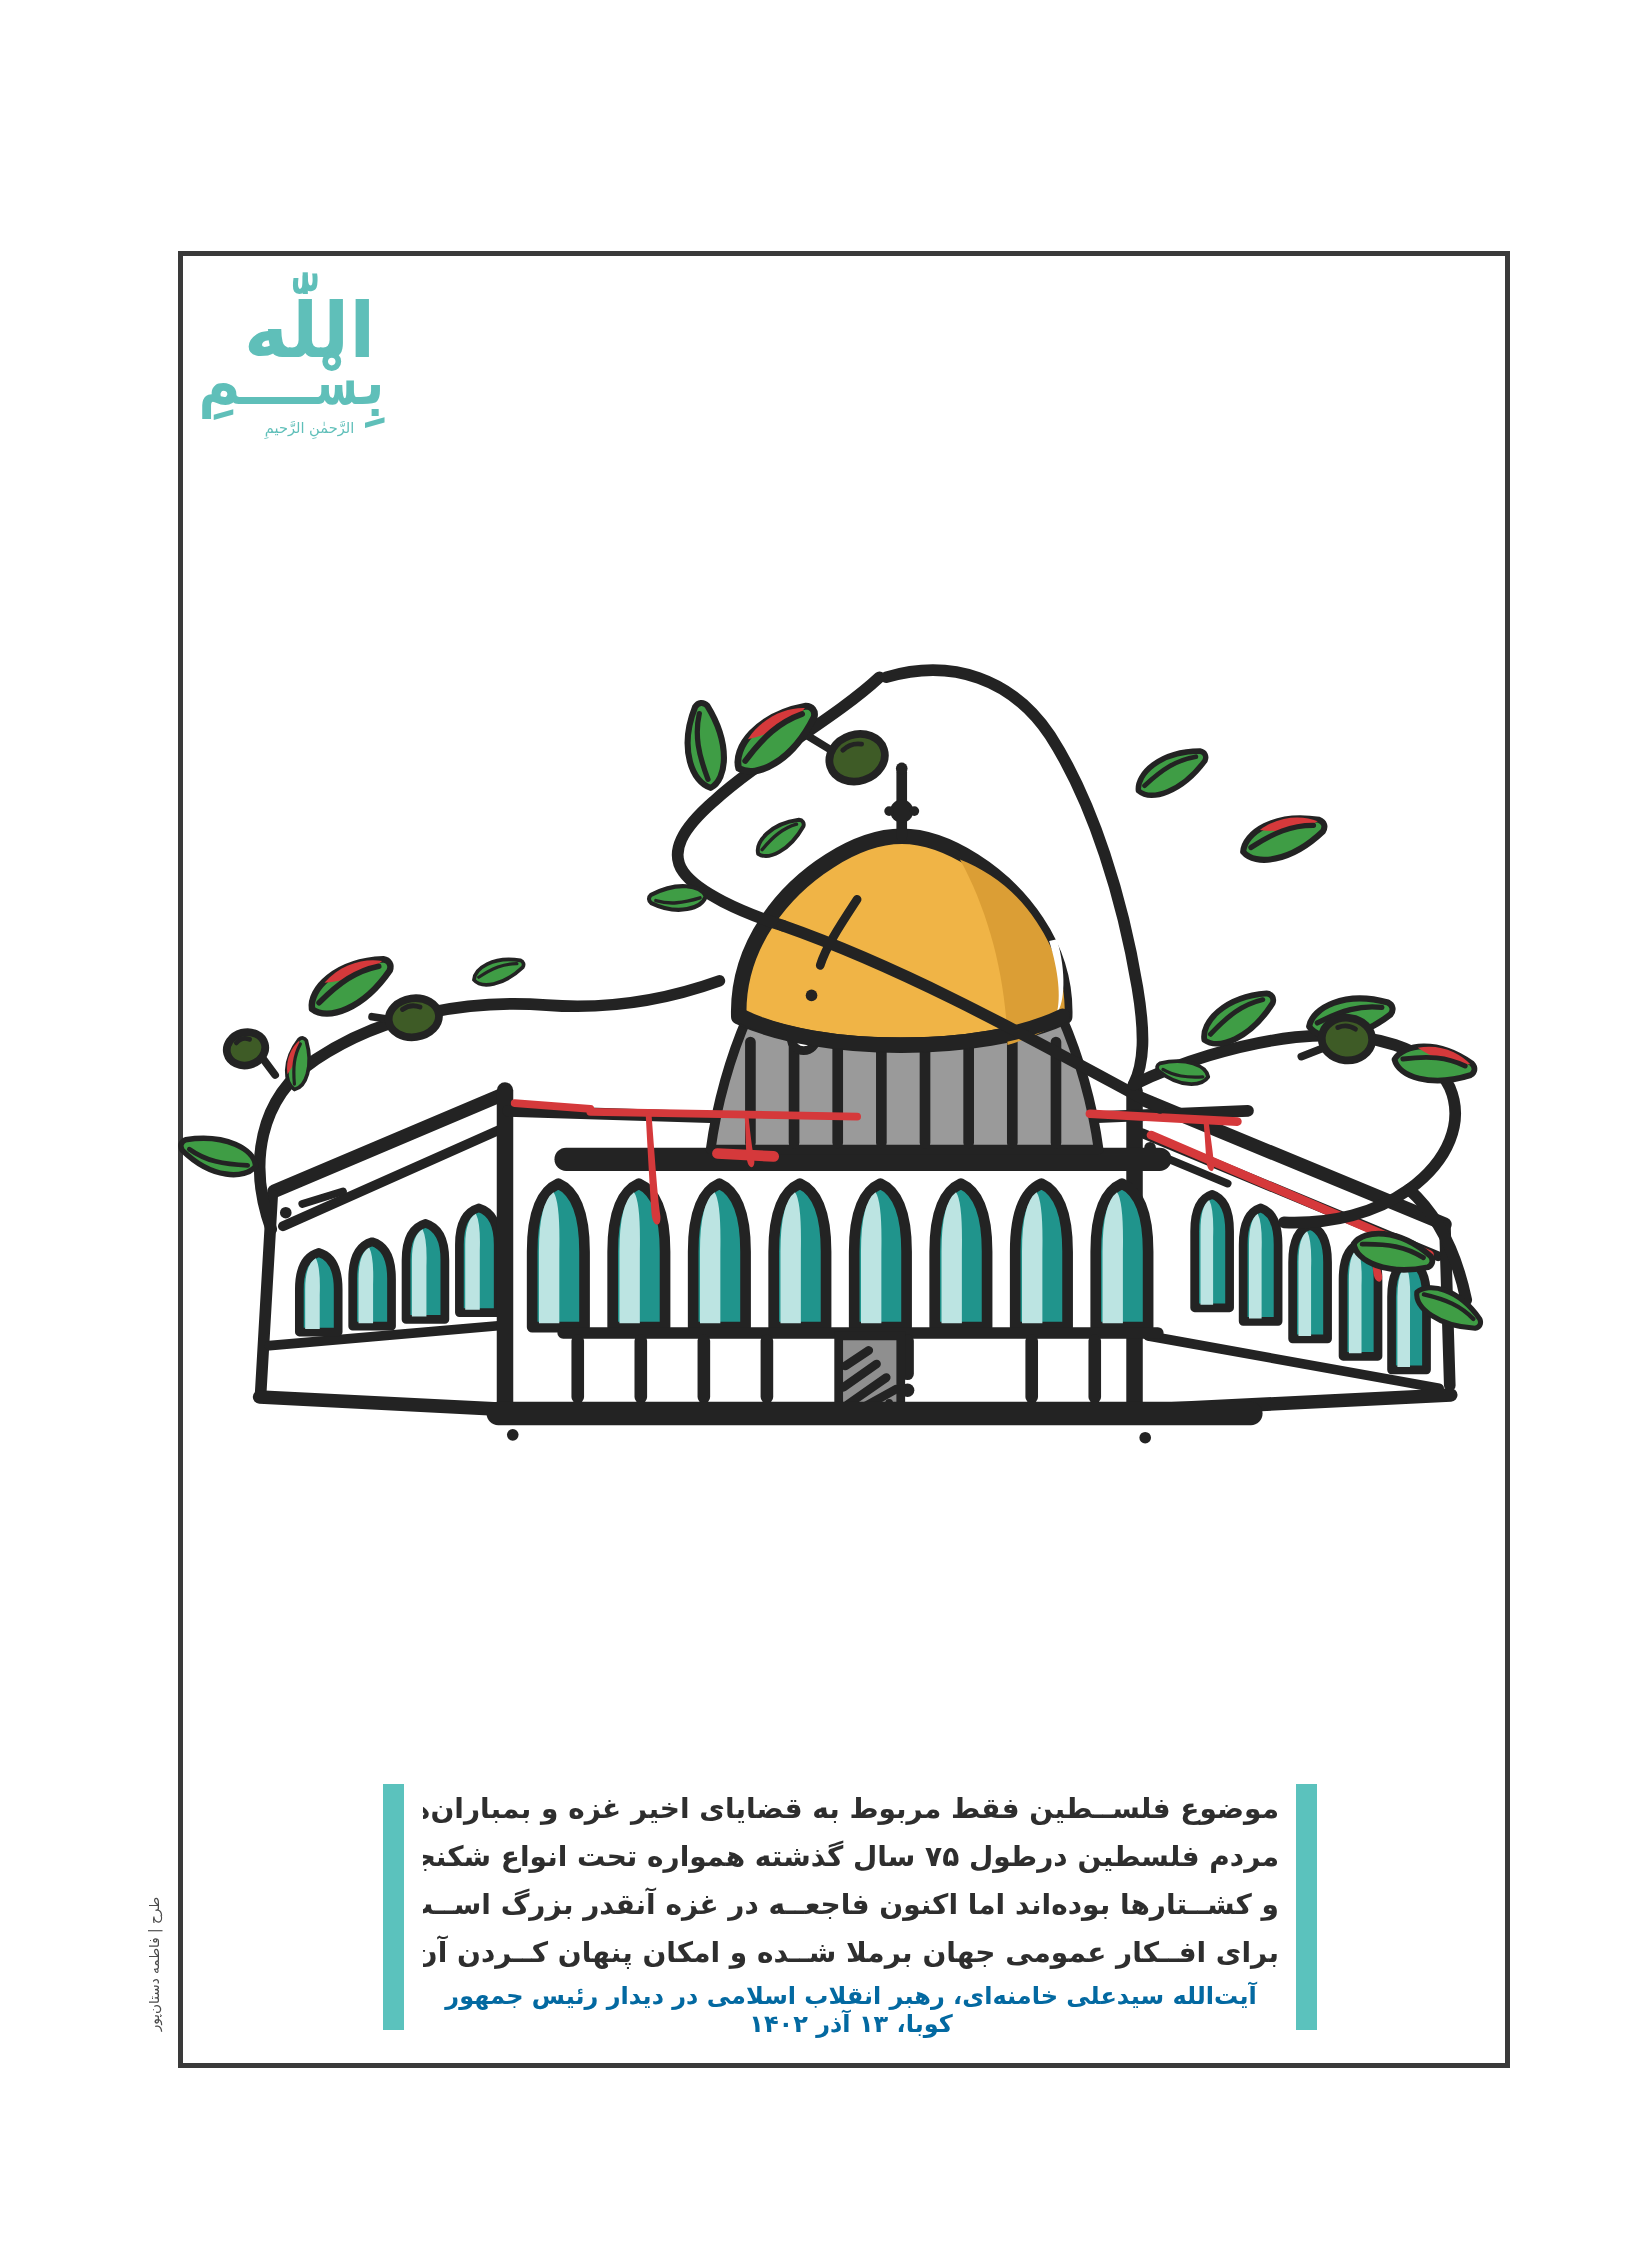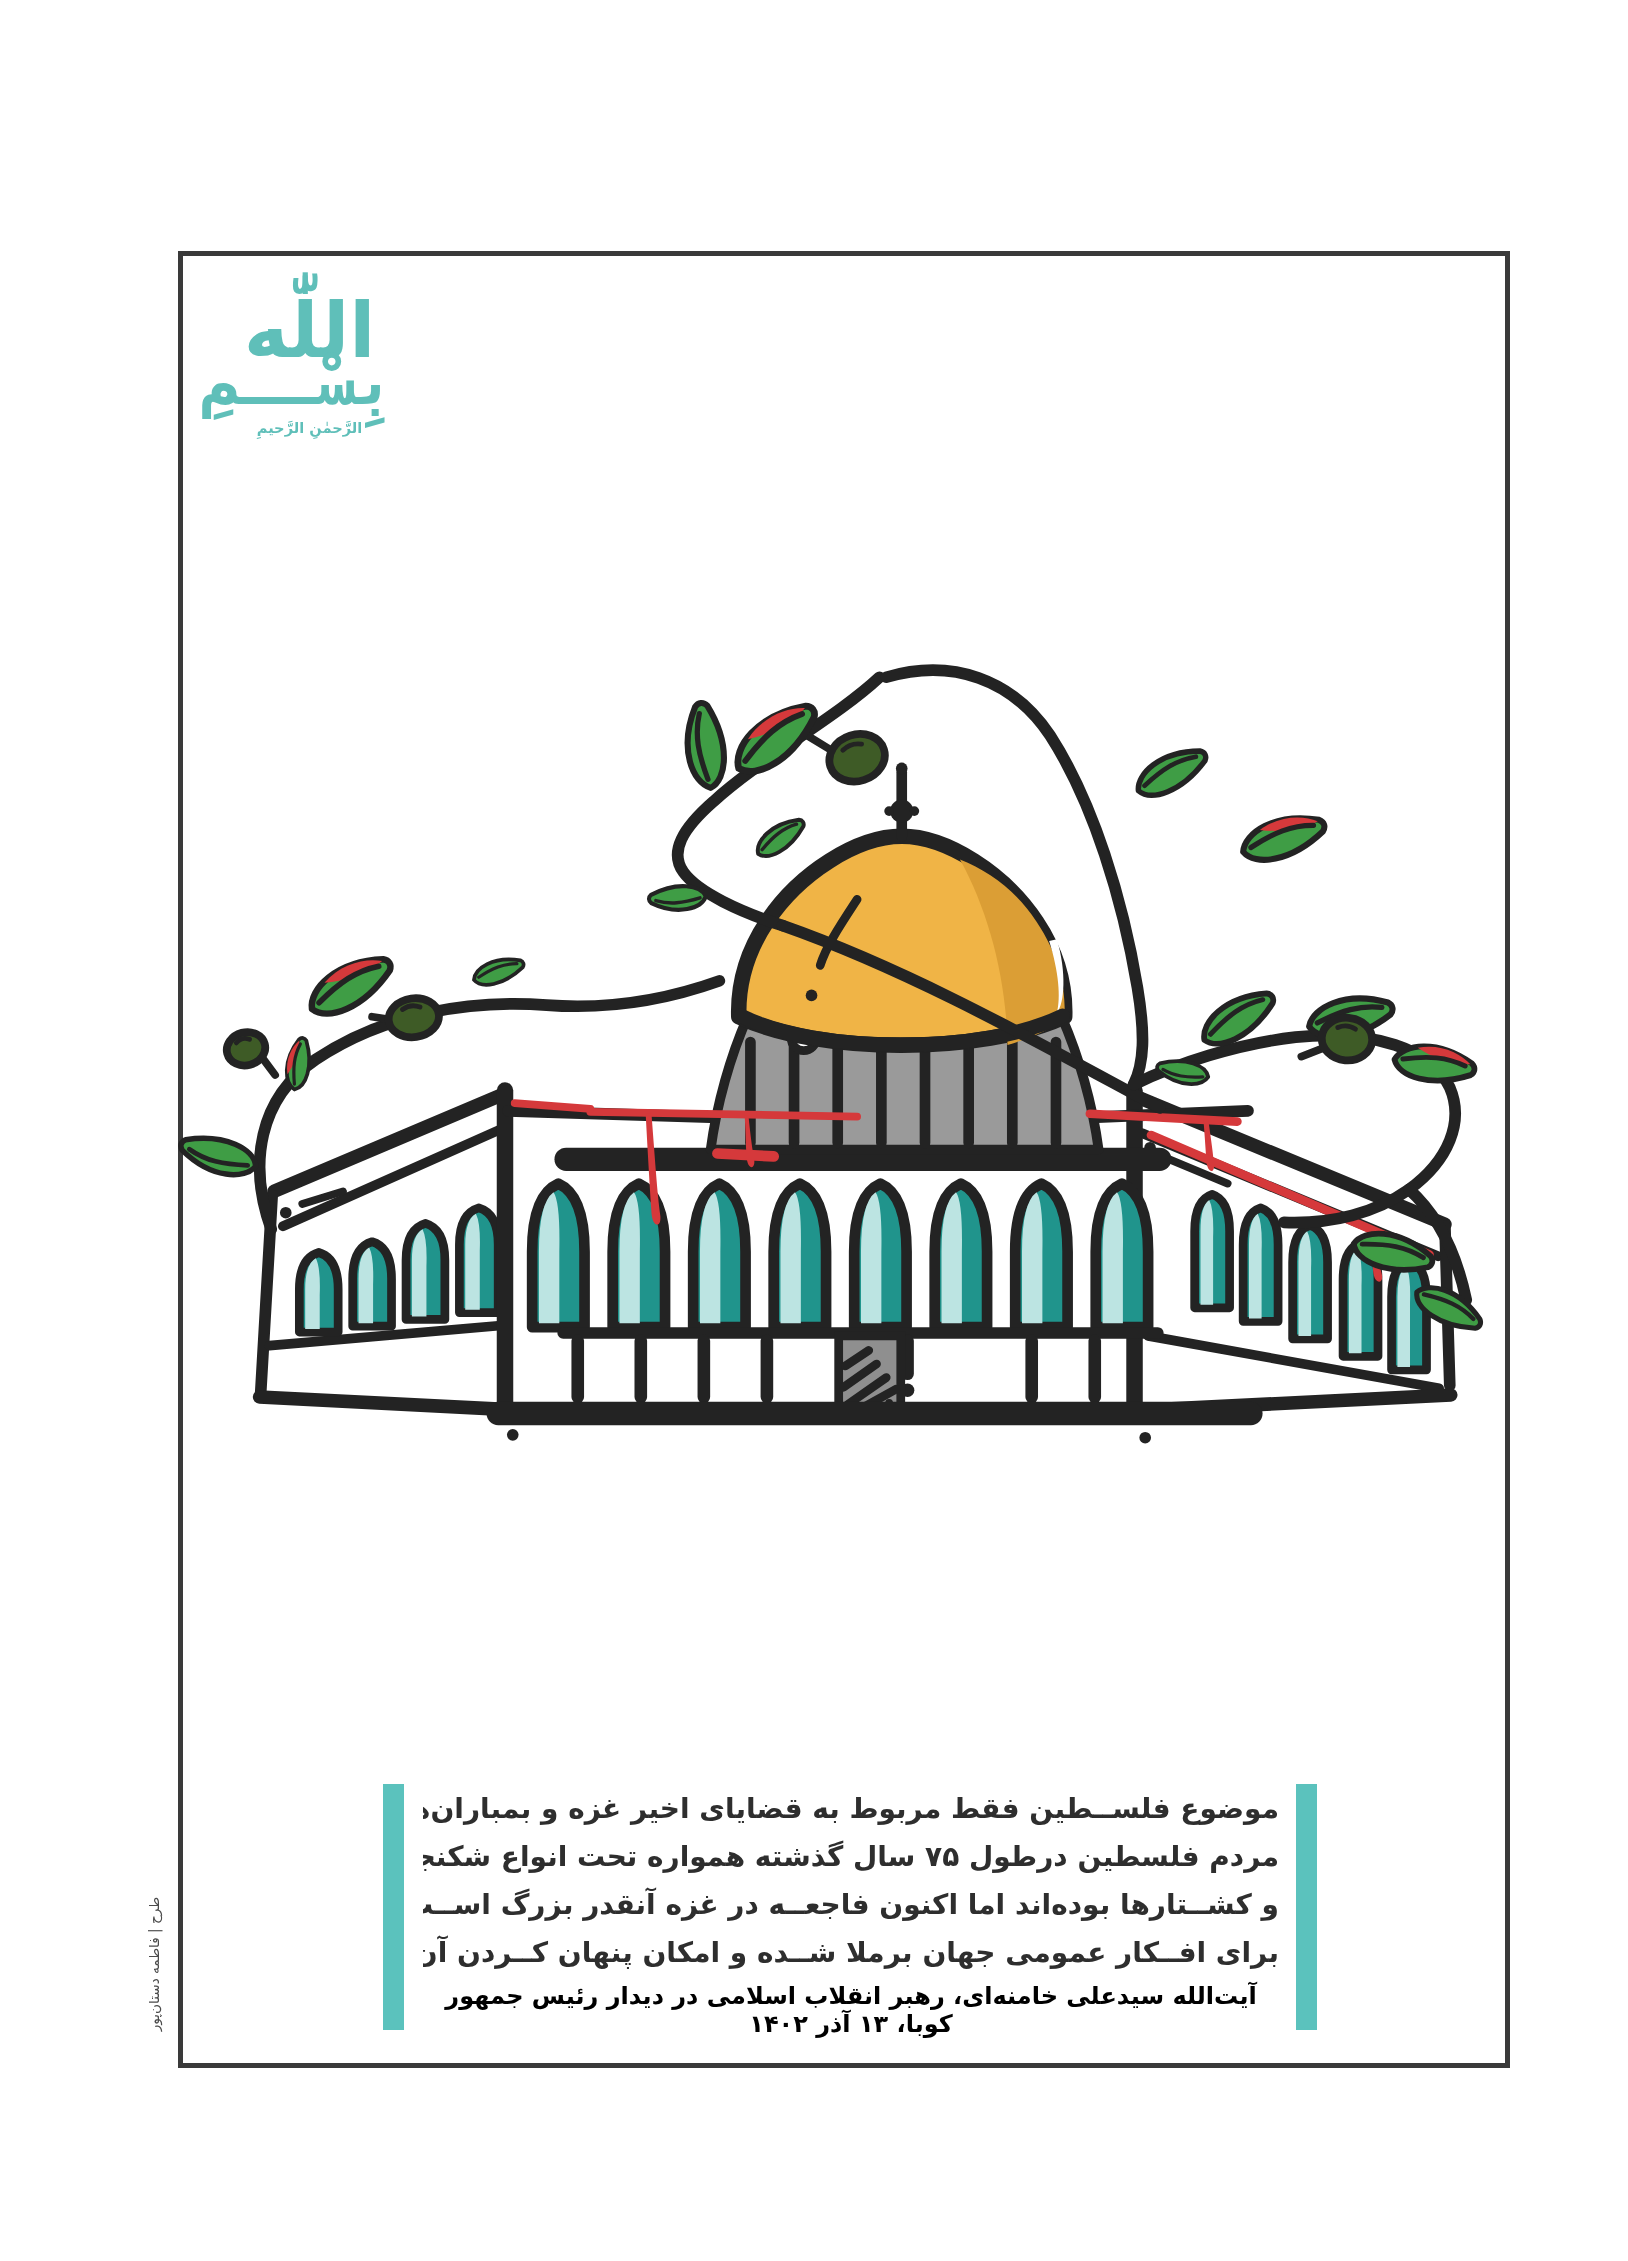--- a/index.html
+++ b/index.html
@@ -5,21 +5,21 @@
   html,body{margin:0;padding:0;background:#ffffff;}
   body{width:1628px;height:2262px;position:relative;overflow:hidden;
        font-family:"DejaVu Sans", sans-serif;}
   .abs{position:absolute;}
   
   #frame{left:178px;top:251px;width:1322px;height:1807px;border:5.8px solid #3a3a3a;background:#ffffff;}
   
   #logo{left:224px;top:293px;width:171px;height:204px;color:#5FBFB9;text-align:center;direction:rtl;line-height:1;}
   #logo .allah{font-size:76px;font-weight:bold;display:block;}
   #logo .bism{font-size:64px;font-weight:bold;display:block;margin-top:-13.6px;font-family:Liberation Mono, monospace;}
-  #logo .rr{font-size:14.6px;font-weight:bold;display:block;margin-top:1.9px;letter-spacing:-0.5px;}
+  #logo .rr{font-size:14.6px;font-weight:normal;display:block;margin-top:1.9px;letter-spacing:-0.5px;}
   
   #art{left:178px;top:621px;width:1333px;height:970px;}
   
   .bar{width:21.3px;height:246px;top:1784px;}
   #bar-right{left:1296px;}
   #bar-left{left:383px;}
   #quote{left:423px;top:1785px;width:856px;direction:rtl;color:#2e2e2e;font-weight:bold;}
   .qline{display:block;height:48px;line-height:48px;font-size:28px;letter-spacing:-0.5px;
          text-align:justify;text-align-last:justify;overflow:hidden;white-space:nowrap;}
   #caption{left:423px;top:1982px;width:856px;direction:rtl;text-align:center;color:#2e2e2e;
@@ -222,16 +222,16 @@
   </svg>
 
 <div class="abs bar" id="bar-right" style="background: rgb(91, 194, 189);"></div>
 <div class="abs bar" id="bar-left" style="background: rgb(91, 194, 189);"></div>
 <div class="abs" id="quote" style="color: rgb(46, 46, 46);">
   <span class="qline">موضوع فلســطین فقط مربوط به قضایای اخیر غزه و بمباران‌ها نیســت زیرا</span>
   <span class="qline">مردم فلسطین درطول ۷۵ سال گذشته همواره تحت انواع شکنجه‌ها و رنج‌ها</span>
   <span class="qline">و کشــتارها بوده‌اند اما اکنون فاجعــه در غزه آنقدر بزرگ اســت که واقعیت</span>
   <span class="qline">برای افــکار عمومی جهان برملا شــده و امکان پنهان کــردن آن وجود ندارد.</span>
 </div>
-<div class="abs" id="caption" style="color: #000000;">آیت‌الله سیدعلی خامنه‌ای، رهبر انقلاب اسلامی در دیدار رئیس جمهور کوبا، ۱۳ آذر ۱۴۰۲</div>
+<div class="abs" id="caption" style="color: #0369a1;">آیت‌الله سیدعلی خامنه‌ای، رهبر انقلاب اسلامی در دیدار رئیس جمهور کوبا، ۱۳ آذر ۱۴۰۲</div>
 
 <div class="abs" id="credit">طرح | فاطمه دستان‌پور</div>
 
 
 </body></html>

